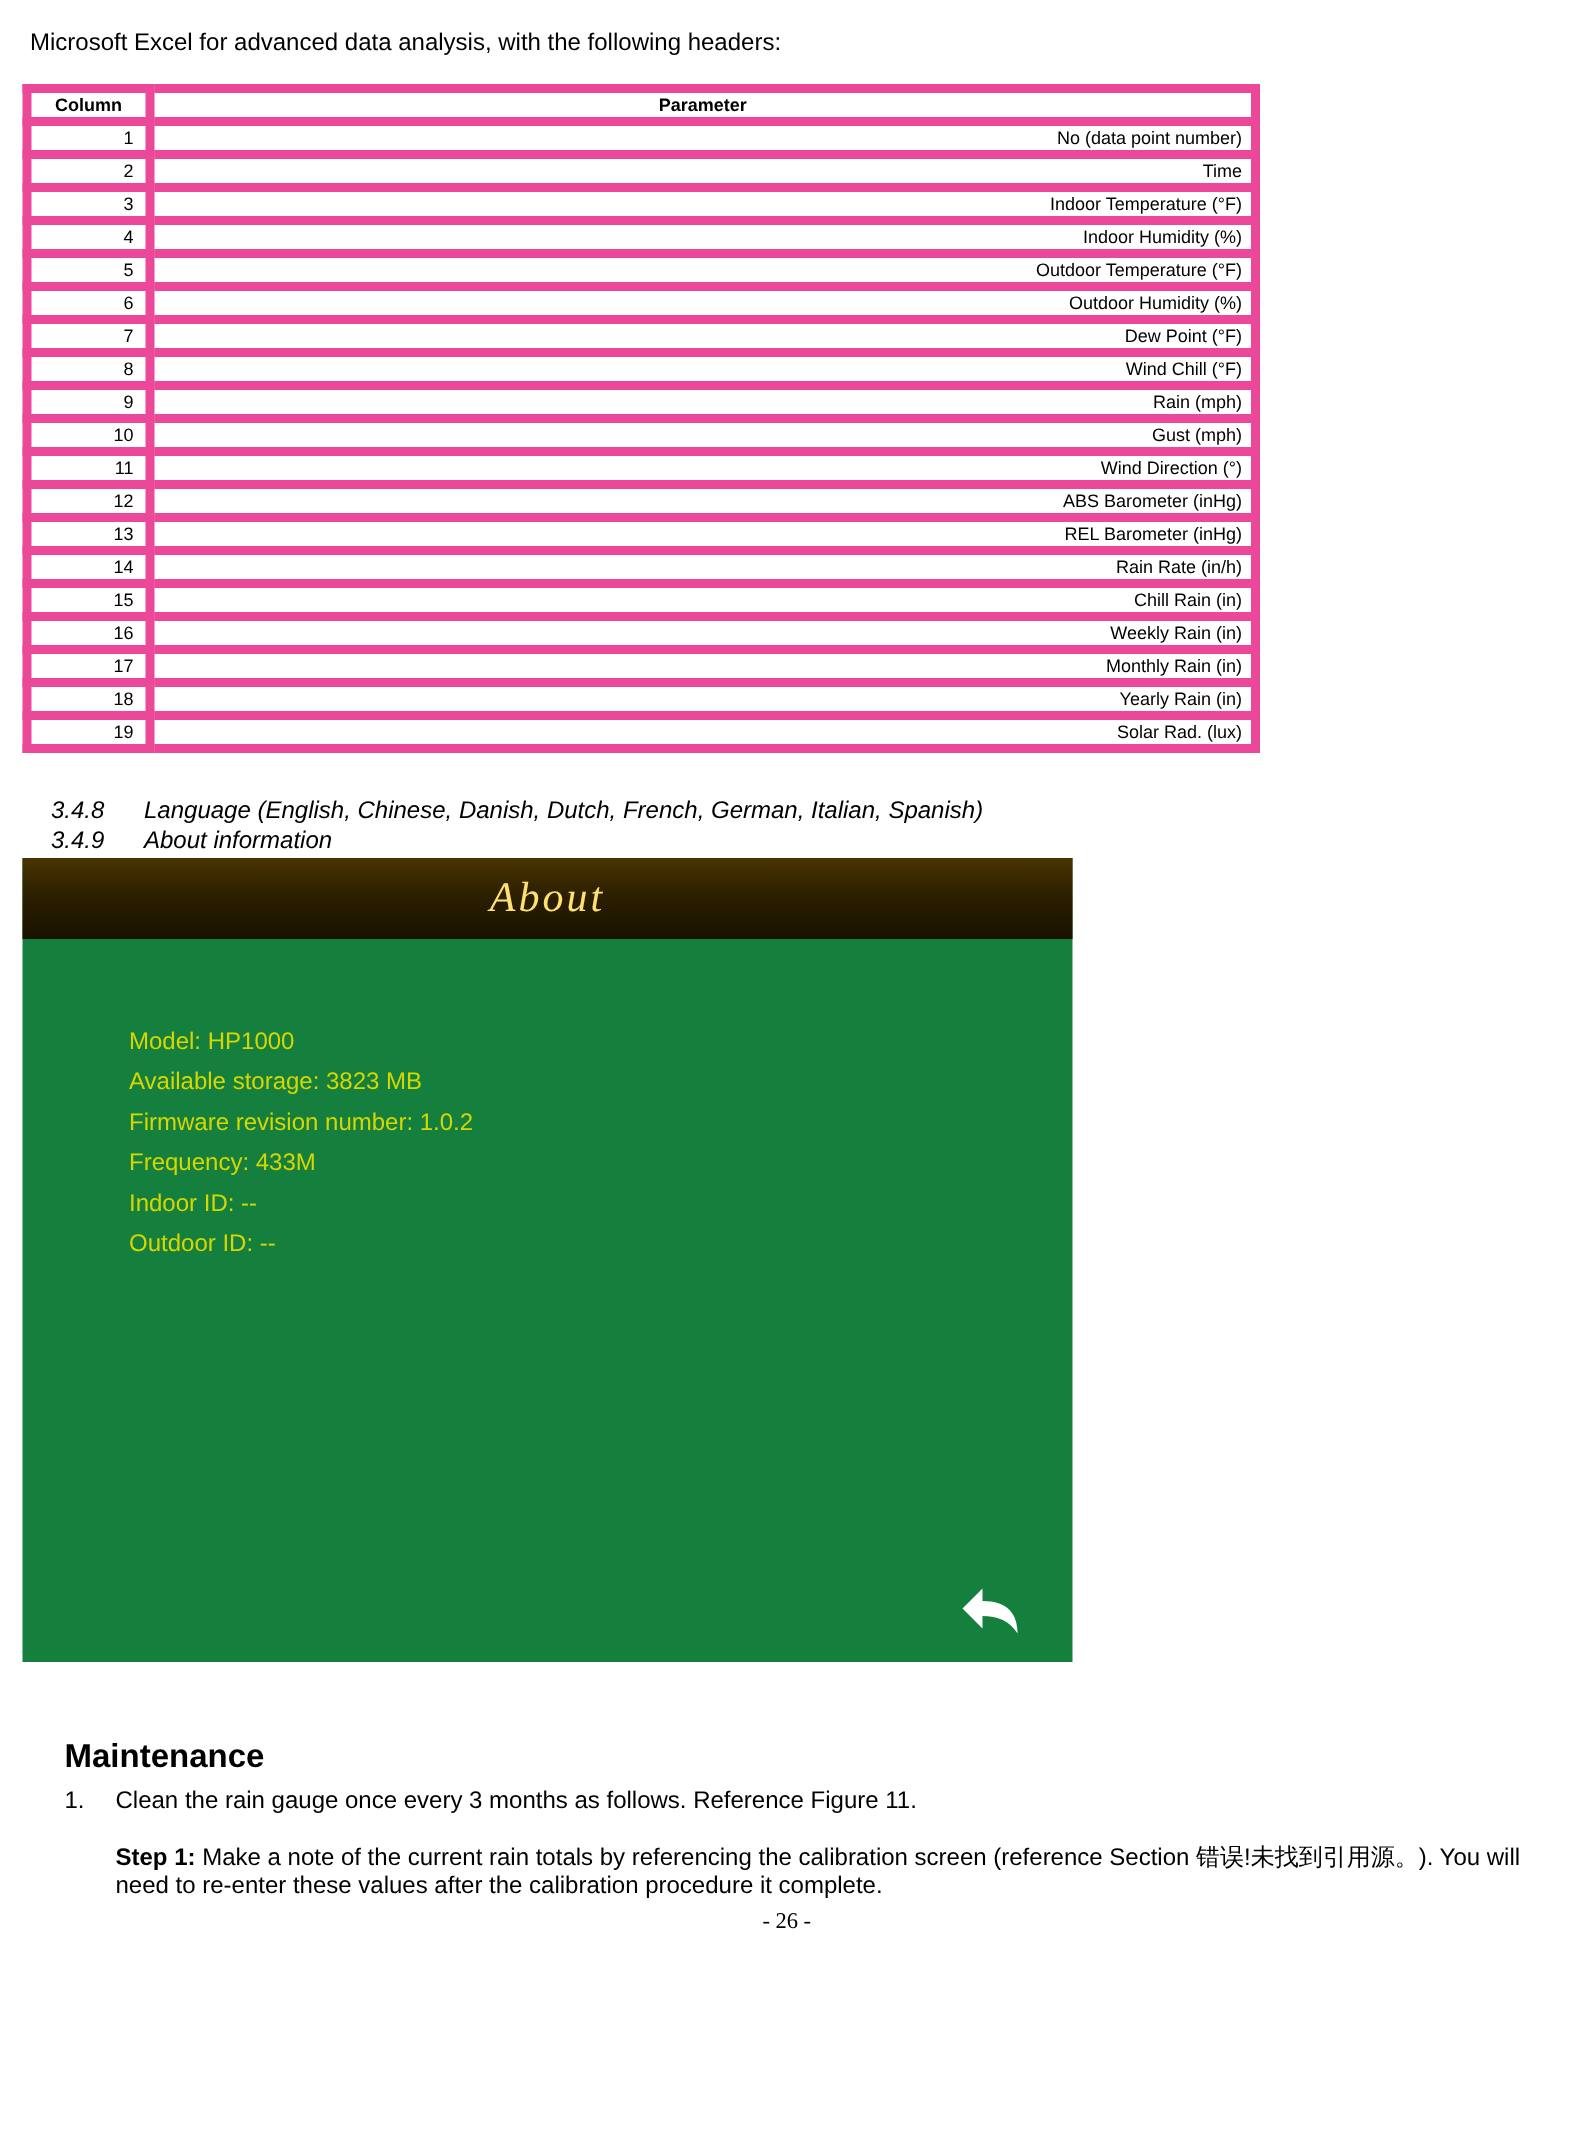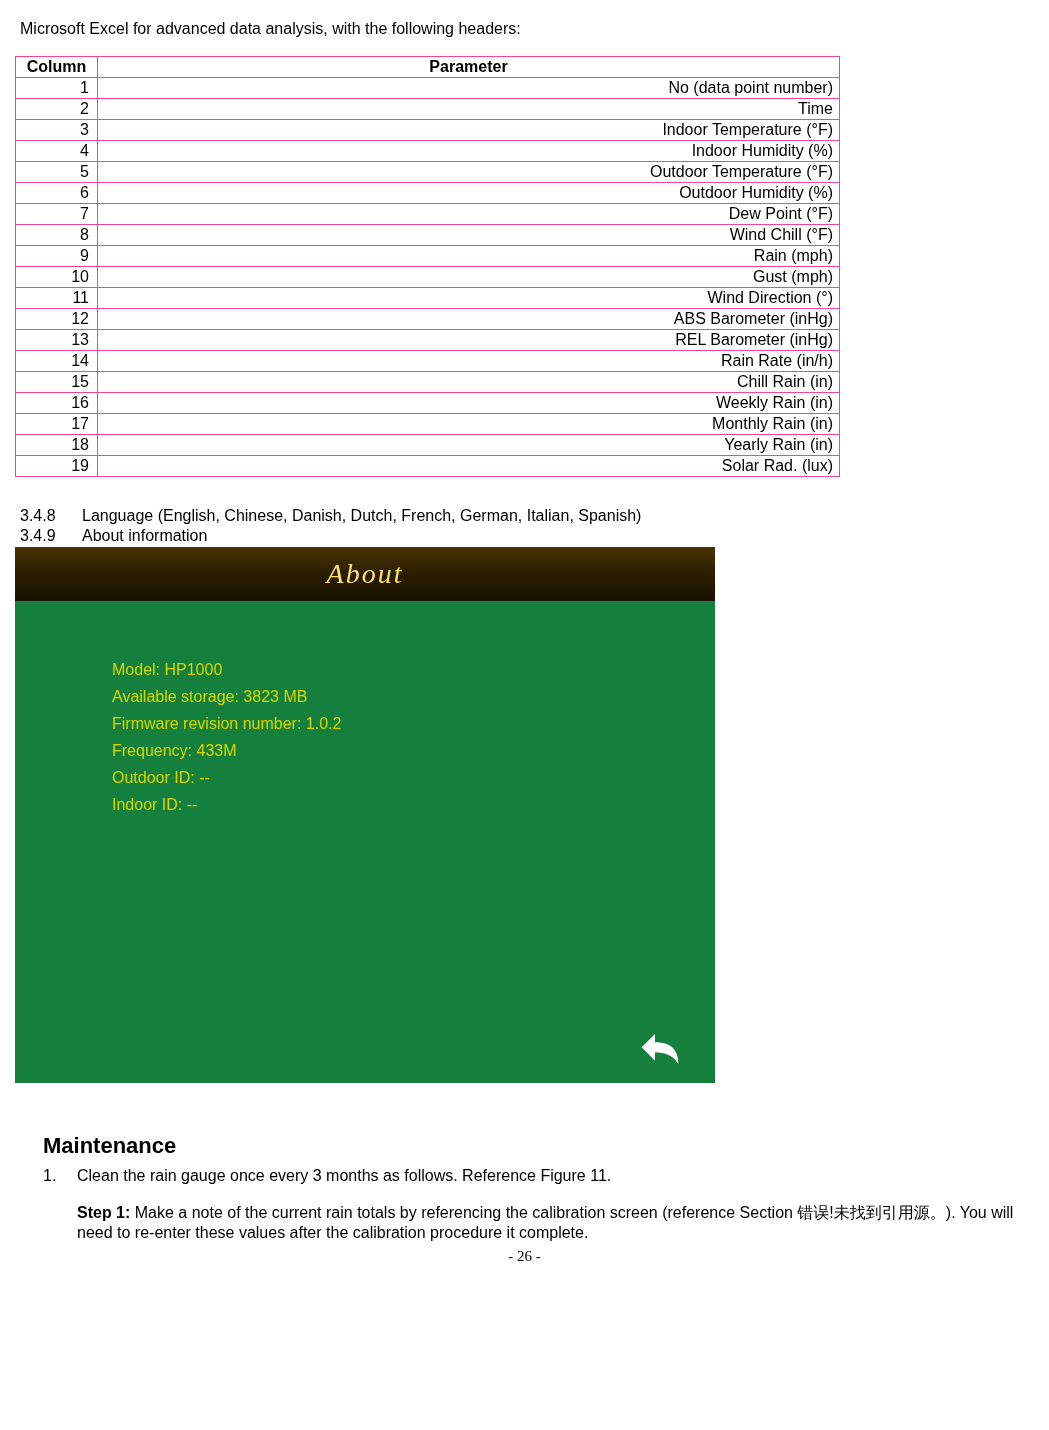--- a/index.html
+++ b/index.html
@@ -18,41 +18,42 @@
     .intro-text {
       margin-bottom: 18px;
       margin-left: 5px;
     }
     table.params {
       border-collapse: collapse;
       width: 825px;
       margin-left: 0;
     }
     table.params th, table.params td {
-      border: 1px solid #ec4899;
+      border: 6px solid #ec4899;
       padding: 1px 6px;
-      font-size: 16px;
+      font-size: 12px;
     }
     table.params th {
       font-weight: bold;
       text-align: center;
     }
     table.params th.col-col {
       width: 82px;
     }
     table.params td.col-num {
       text-align: right;
       padding-right: 8px;
     }
     table.params td.col-param {
       text-align: right;
     }
     .section-list {
       margin-top: 30px;
-      margin-left: 5px;
+      margin-left: 19px;
+      font-style: italic;
     }
     .section-item {
       display: flex;
       gap: 22px;
       margin-bottom: 2px;
     }
     .section-num {
       min-width: 40px;
     }
     .about-screenshot {
@@ -69,21 +70,21 @@
       display: flex;
       align-items: center;
       justify-content: center;
       font-size: 28px;
       font-style: italic;
       color: #ffe070;
       font-family: serif;
       letter-spacing: 2px;
     }
     .about-content {
-      padding: 60px 0 0 97px;
+      padding: 60px 0 0 71px;
     }
     .about-line {
       color: #d6d600;
       font-size: 16px;
       margin-bottom: 9px;
       font-family: Arial, sans-serif;
     }
     .about-back {
       position: absolute;
       bottom: 14px;
@@ -229,22 +230,22 @@
   </div>
 </div>
 
 <div class="about-screenshot">
   <div class="about-title-bar">About</div>
   <div class="about-content" id="about-content">
       <div class="about-line">Model: HP1000</div>
       <div class="about-line">Available storage: 3823 MB</div>
       <div class="about-line">Firmware revision number: 1.0.2</div>
       <div class="about-line">Frequency: 433M</div>
+      <div class="about-line">Indoor ID: --</div>
       <div class="about-line">Outdoor ID: --</div>
-      <div class="about-line">Indoor ID: --</div>
     </div>
   <div class="about-back">
     <svg viewBox="0 0 60 48">
         <path d="M 24 6 L 8 22 L 24 38 L 24 28 C 36 28 46 32 52 42 C 52 26 44 16 24 16 Z"></path>
       </svg>
   </div>
 </div>
 
 <div class="maintenance-section">
   <div class="maintenance-title">Maintenance</div>

